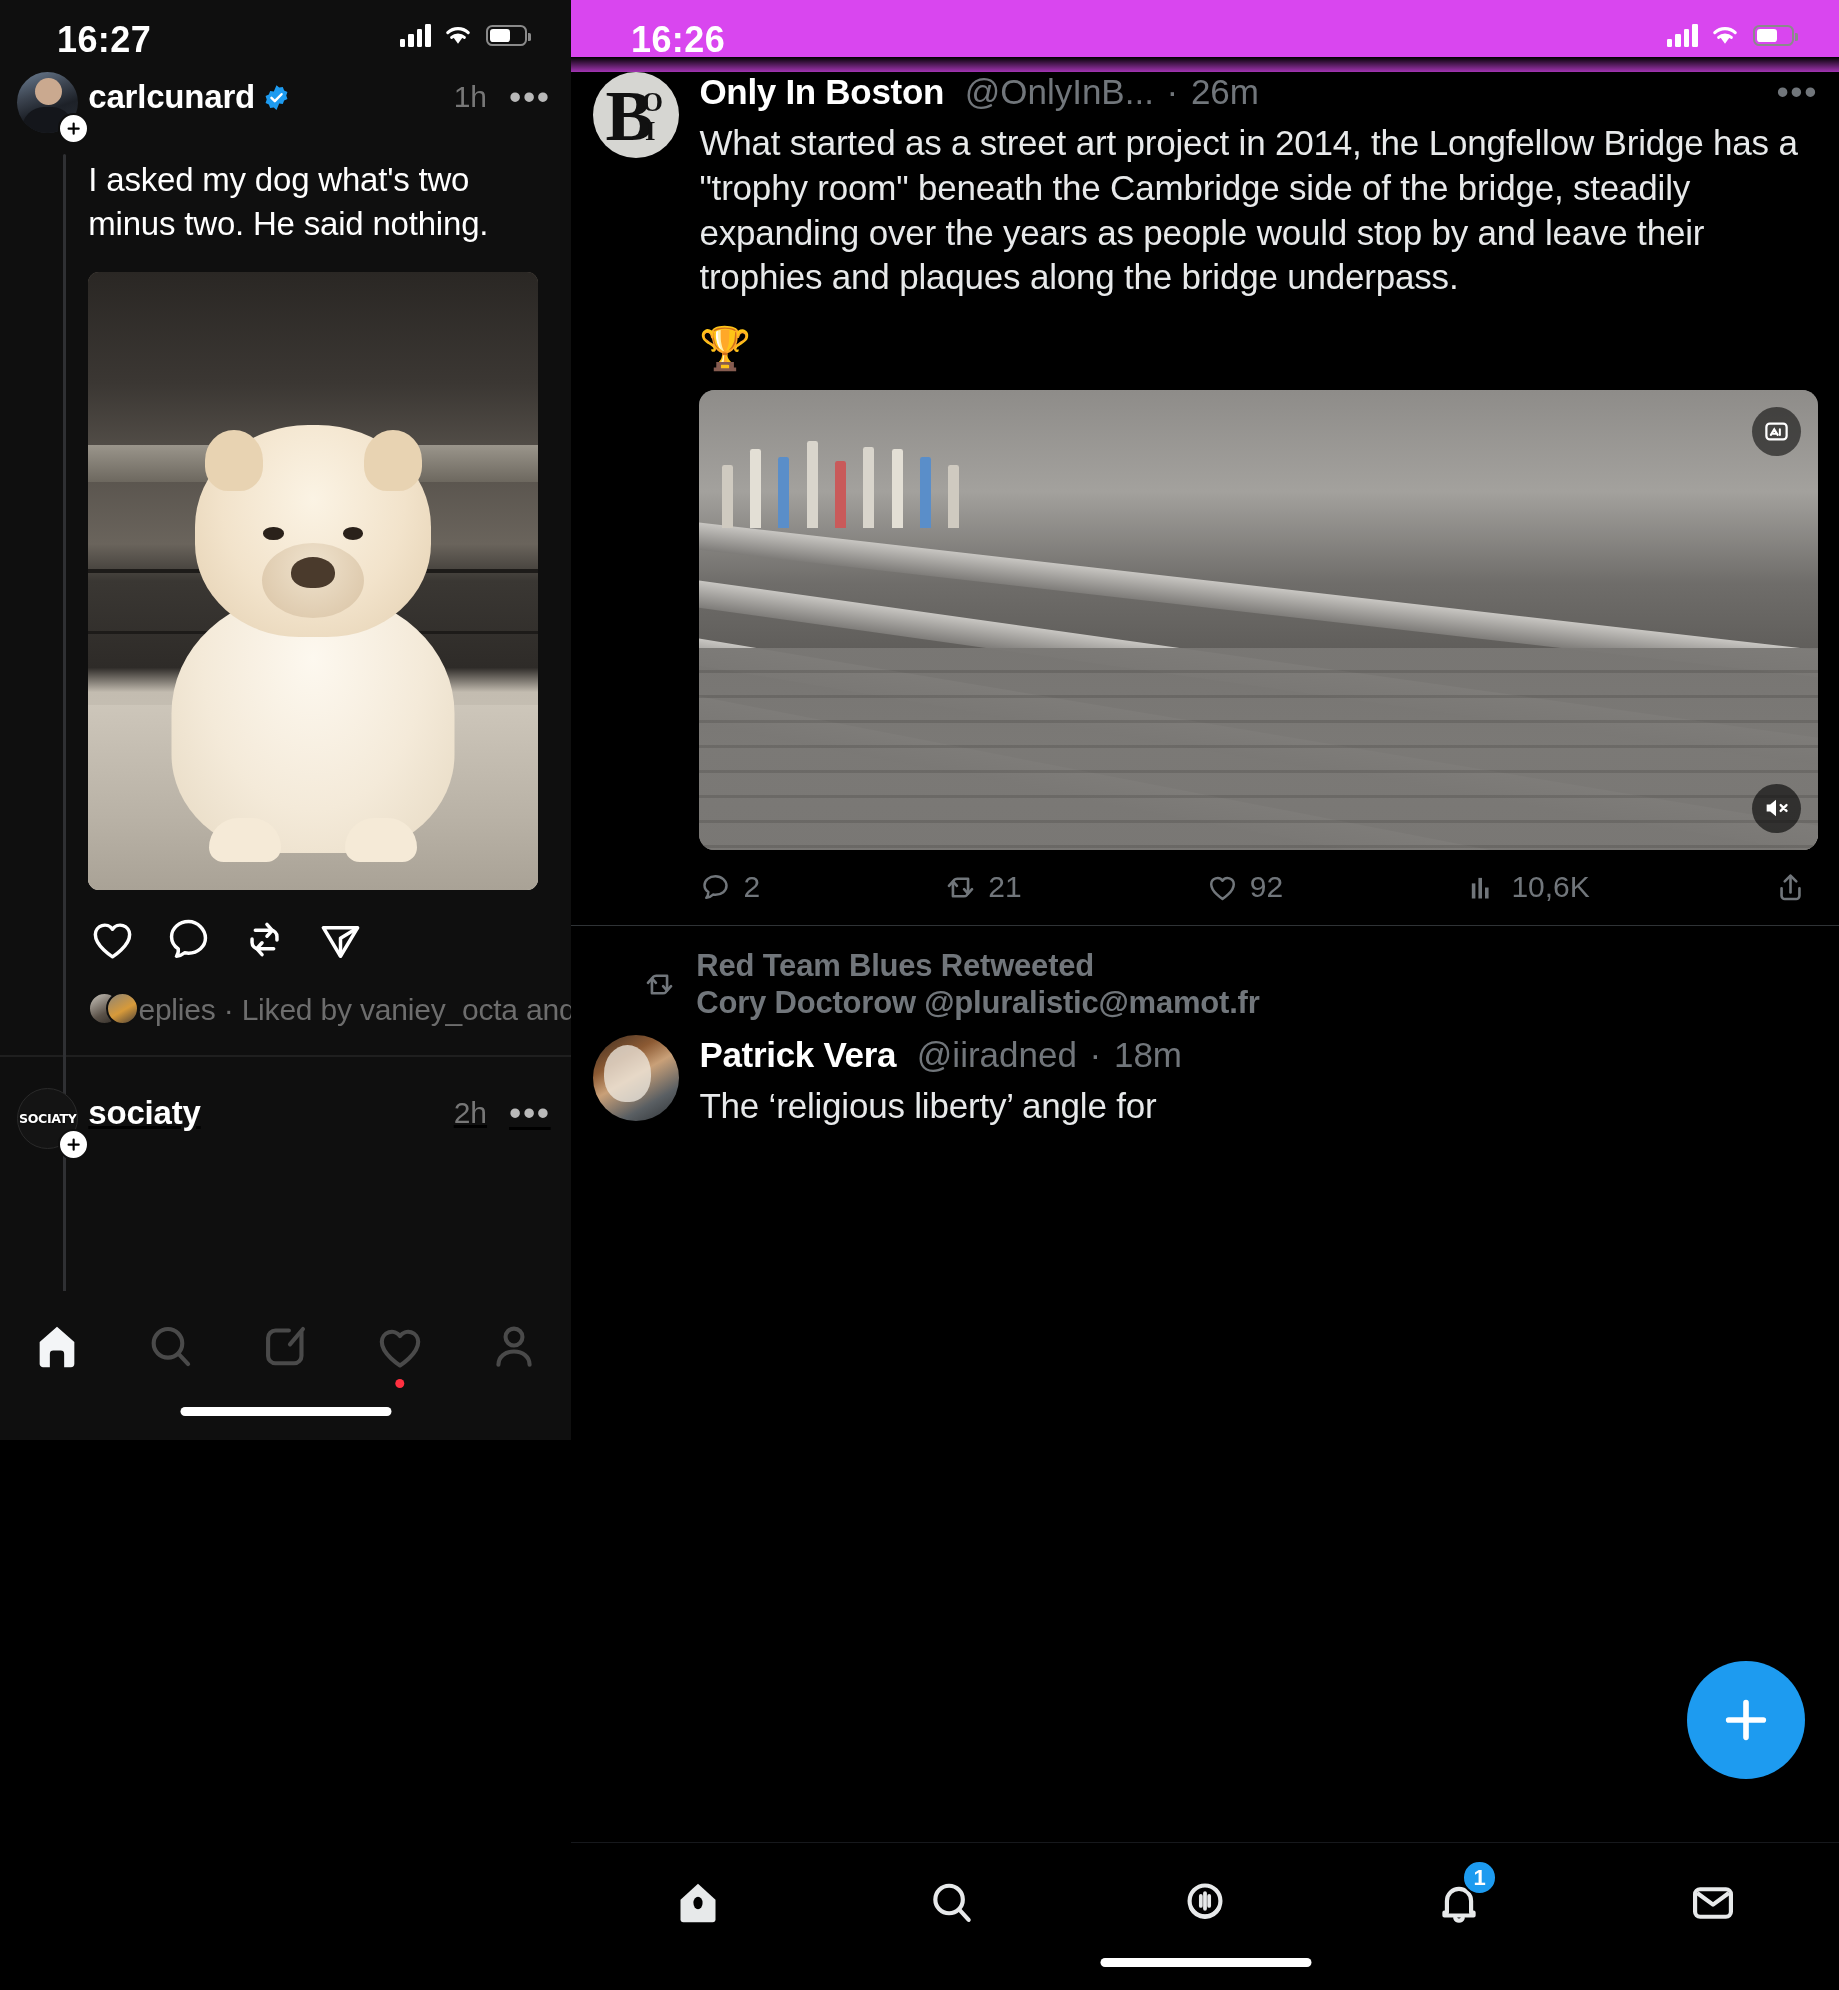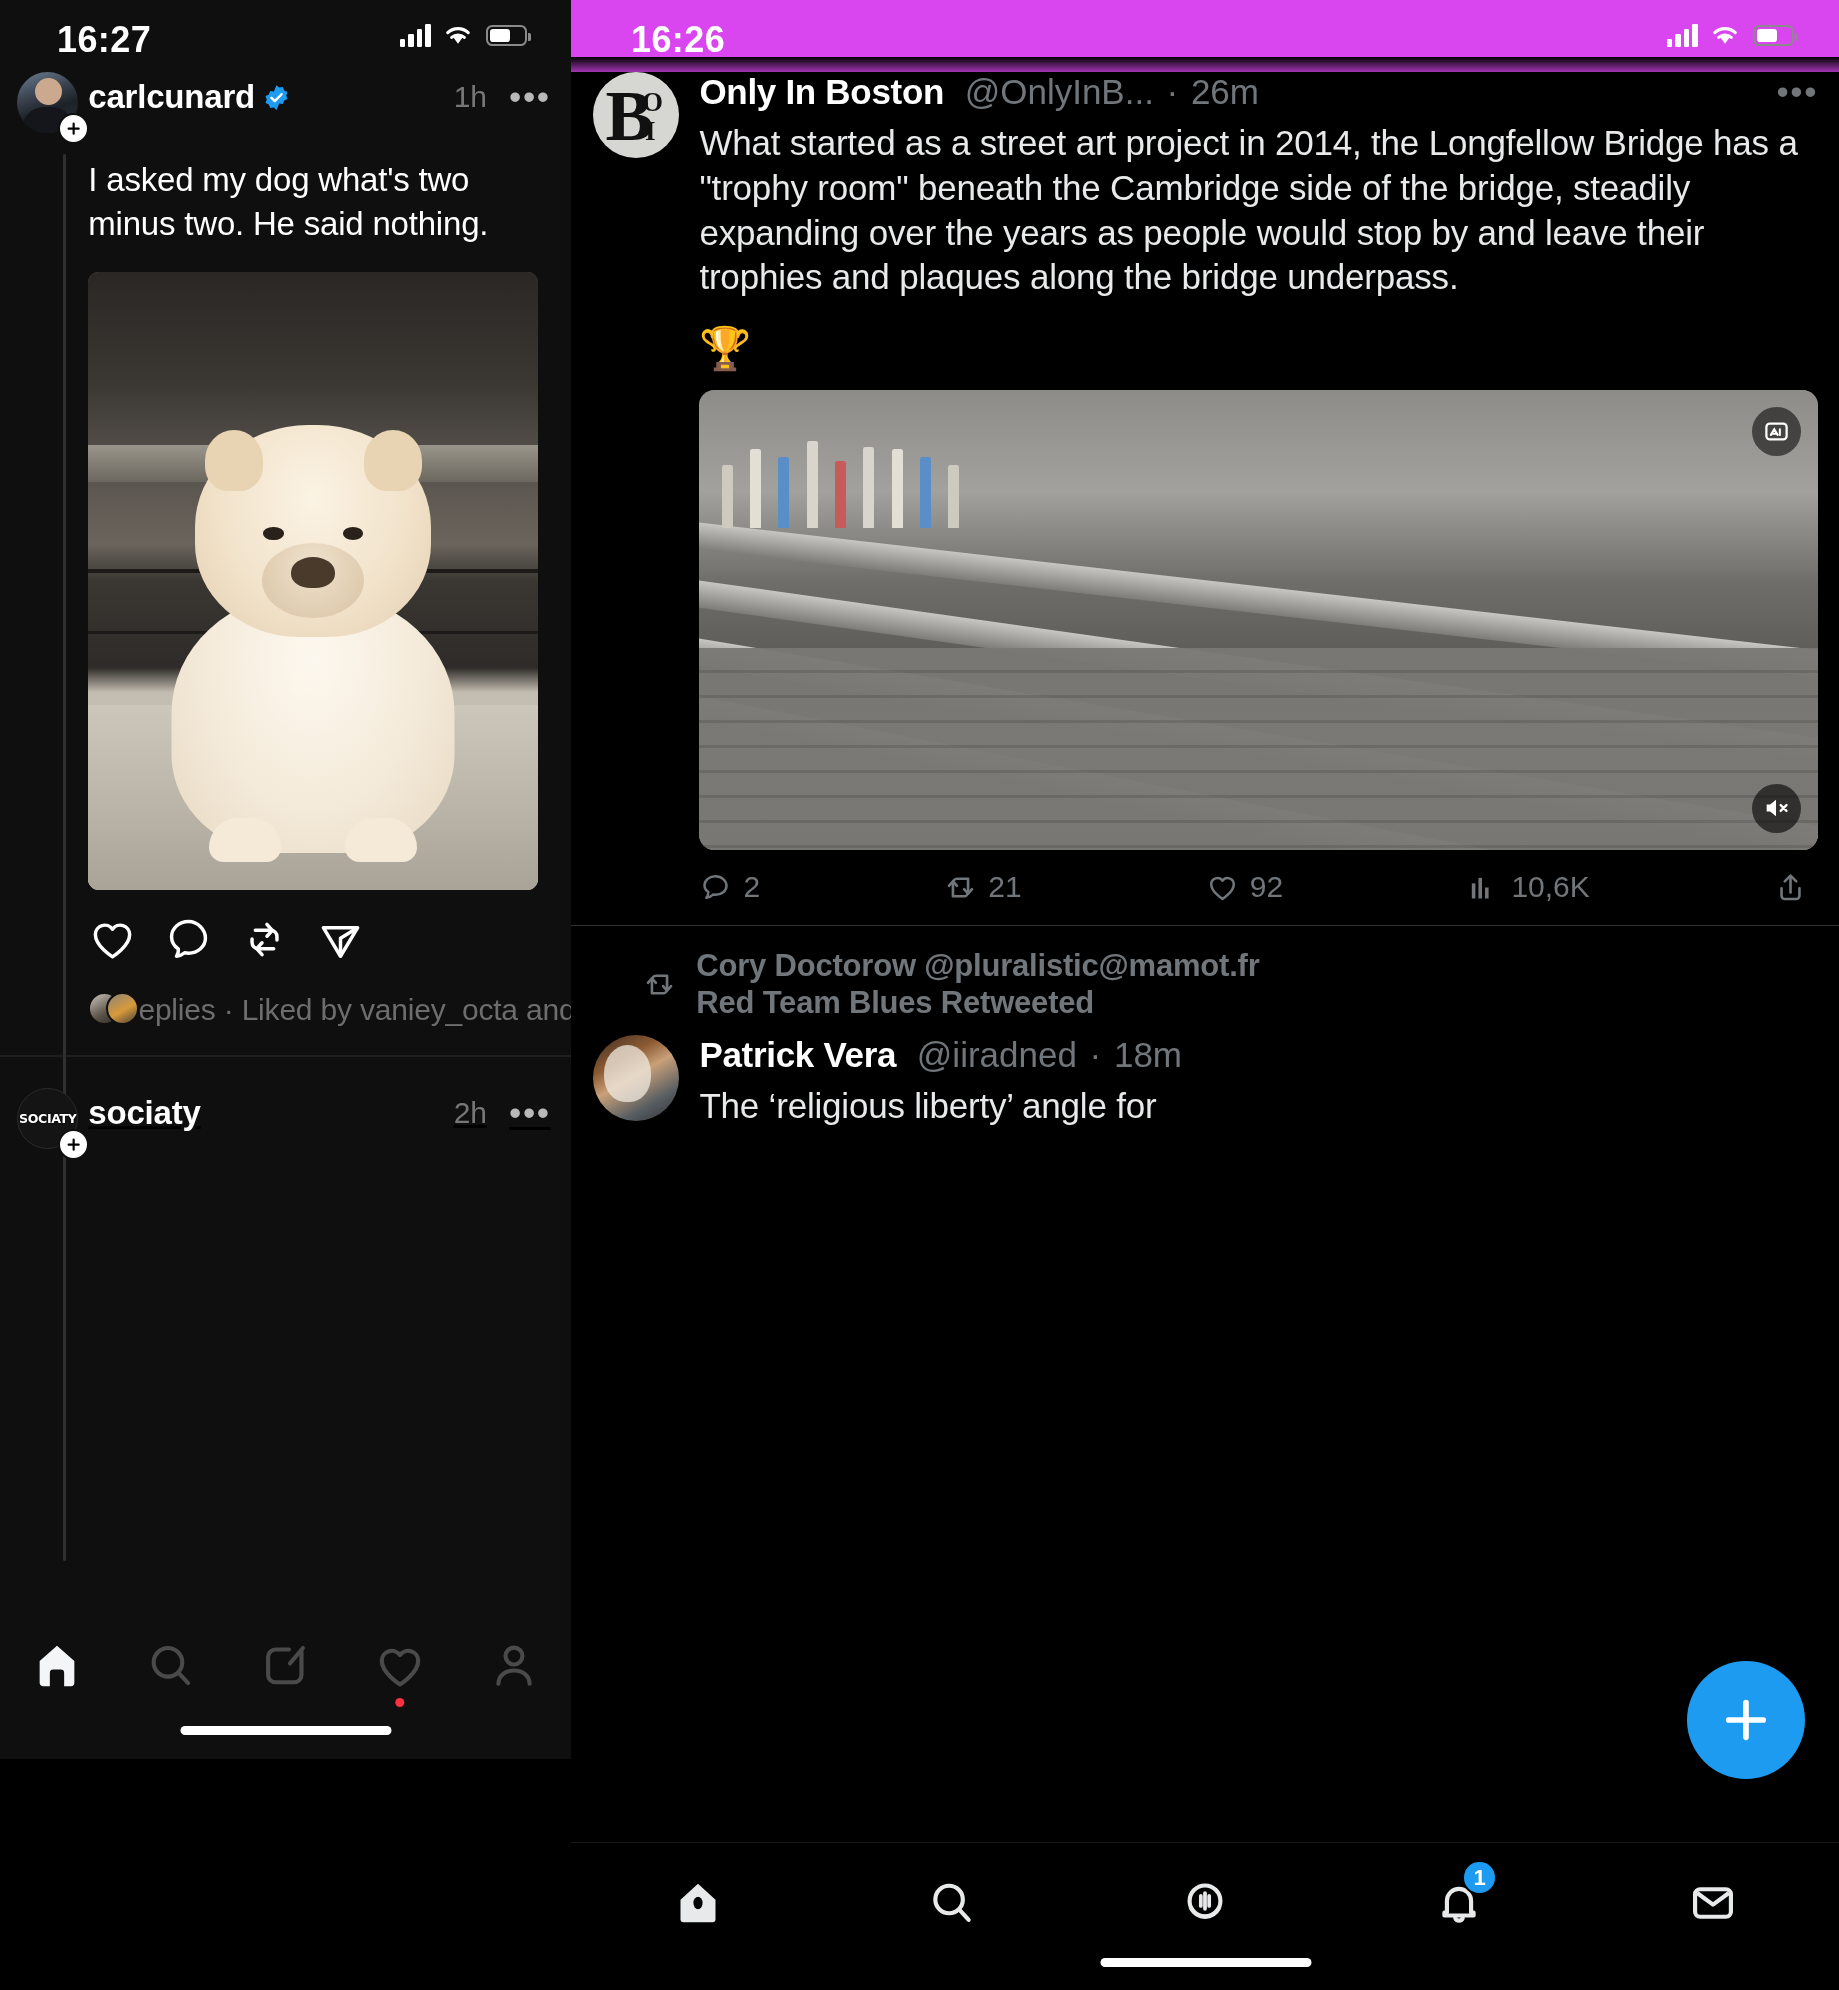--- a/index.html
+++ b/index.html
@@ -7,21 +7,21 @@
     width:1840px; height:1991px;
     background:#000;
     font-family:"Liberation Sans", sans-serif;
     overflow:hidden;
   }
   .screen { position:relative; width:1840px; height:1991px; display:flex; }
 
   
   .panel-left {
     position:relative;
-    width:571px; height:1759px;
+    width:571px; height:1440px;
     background:#0f0f0f;
     overflow:hidden;
     flex:0 0 571px;
   }
   .panel-right {
     position:relative;
     width:1269px; height:1991px;
     background:#000;
     overflow:hidden;
     flex:0 0 1269px;
@@ -607,22 +607,22 @@
       <div class="tw-rt-label">
         <div class="tw-rt-icon">
           <svg viewBox="0 0 24 24" fill="none">
             <path d="M6.5 18.4V8.6a3 3 0 0 1 3-3h7" stroke="#71767b" stroke-width="1.9" stroke-linecap="round"></path>
             <path d="M3.6 10.8l2.9-3.2 2.9 3.2" stroke="#71767b" stroke-width="1.9" stroke-linecap="round" stroke-linejoin="round"></path>
             <path d="M17.5 5.6v9.8a3 3 0 0 1-3 3h-7" stroke="#71767b" stroke-width="1.9" stroke-linecap="round"></path>
             <path d="M20.4 13.2l-2.9 3.2-2.9-3.2" stroke="#71767b" stroke-width="1.9" stroke-linecap="round" stroke-linejoin="round"></path>
           </svg>
         </div>
         <div>
+          <div class="tw-rt-text">Red Team Blues Retweeted</div>
           <div class="tw-rt-text">Cory Doctorow @pluralistic@mamot.fr</div>
-          <div class="tw-rt-text">Red Team Blues Retweeted</div>
         </div>
       </div>
 
       <div class="tw-tweet" style="margin-top:14px;">
         <div class="tw-row">
           <div class="tw-avatar2"></div>
           <div class="tw-main">
             <div class="tw-head">
               <span class="tw-name">Patrick Vera</span>
               <span class="tw-handle">@iiradned</span>

